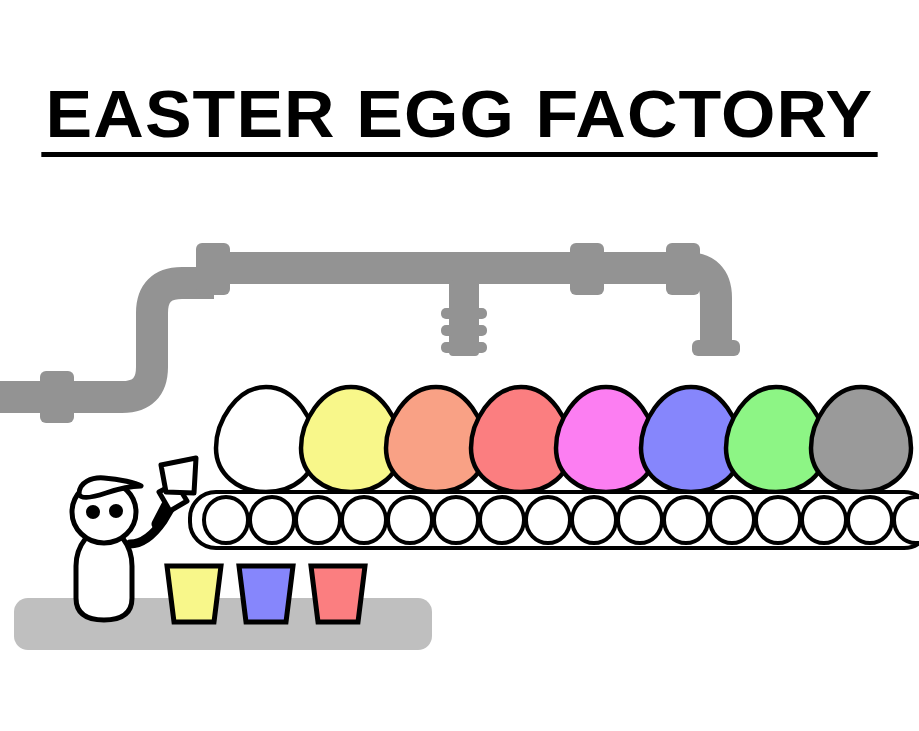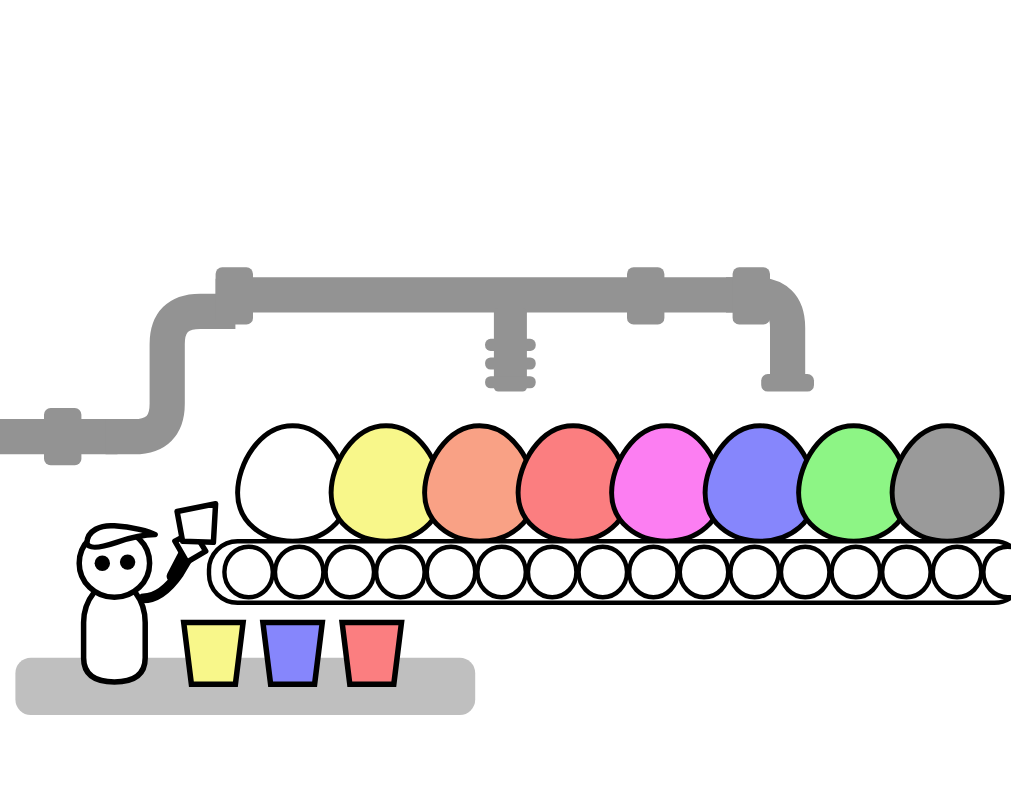--- a/index.html
+++ b/index.html
@@ -44,20 +44,23 @@
     position: absolute;
     left: 0;
     top: 0;
   }
 </style>
 </head>
 <body style="background: rgb(255, 255, 255);">
 
 <div id="scene">
 
+  <div class="title-wrap">
+    <span class="title" style="color: rgb(0, 0, 0);">EASTER EGG FACTORY</span>
+  </div>
 
   <svg class="art" width="919" height="731" viewBox="0 0 919 731">
 
     <g id="pipework">
 
       <rect id="pipe-seg-left" x="-10" y="381" width="120" height="32" rx="4" fill="#939393"></rect>
 
       <path id="pipe-sbend" d="M 96 397 L 122 397 Q 152 397 152 367 L 152 313 Q 152 283 182 283 L 214 283" fill="none" stroke-width="32" stroke-linecap="butt" stroke="#939393"></path>
 
       <rect id="pipe-top-run" x="196" y="252" width="500" height="32" rx="2" fill="#939393"></rect>

